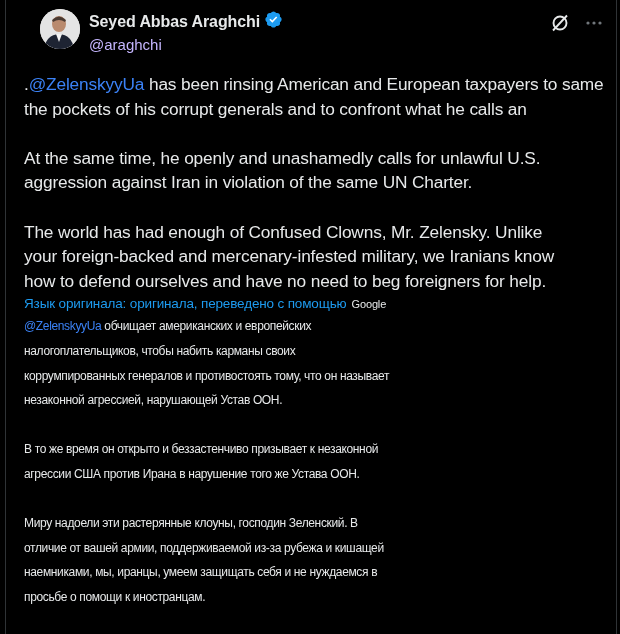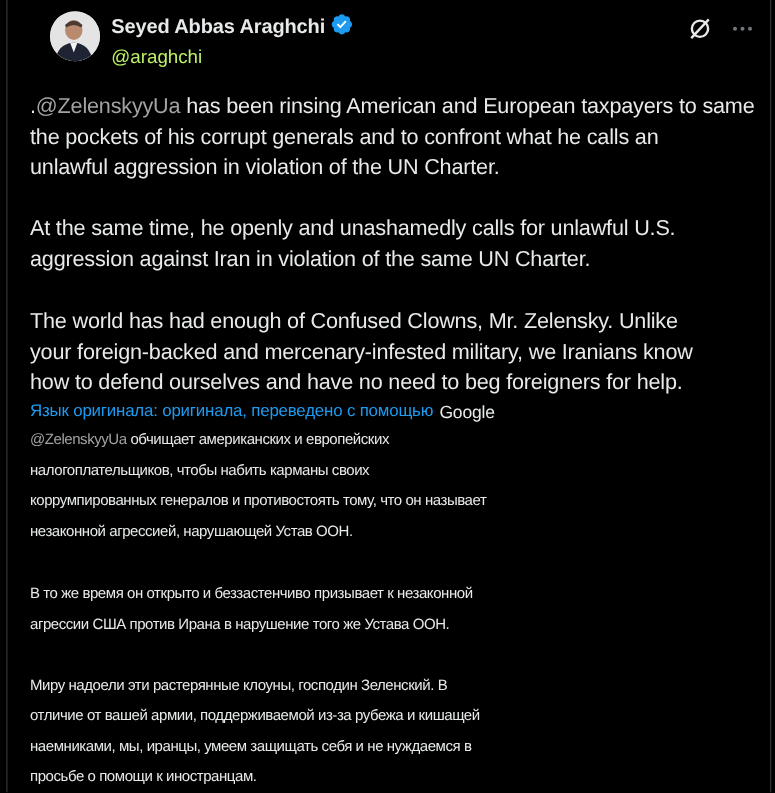--- a/index.html
+++ b/index.html
@@ -3,28 +3,28 @@
 <meta charset="utf-8">
 <style>
   html, body { margin: 0; padding: 0; background: #000; }
   body { width: 620px; height: 634px; overflow: hidden; position: relative; font-family: "Liberation Sans", "DejaVu Sans", sans-serif; color: #e7e9ea; }
   .frame { position: absolute; left: 5px; top: 0; width: 612px; height: 634px; border-left: 1px solid #2f3336; border-right: 1px solid #2f3336; box-sizing: border-box; }
   .header { position: absolute; left: 40px; top: 9px; right: 16px; height: 48px; }
   .avatar { position: absolute; left: 0; top: 0; width: 40px; height: 40px; border-radius: 50%; overflow: hidden; background: #d9d9d9; }
   .name-block { position: absolute; left: 49px; top: 1px; }
   .name-row { display: flex; align-items: center; gap: 4px; }
   .name { font-weight: bold; font-size: 16px; color: #e7e9ea; letter-spacing: -0.1px; }
-  .handle { font-size: 15px; color: #bef264; margin-top: 3px; }
+  .handle { font-size: 15px; color: #c4b5fd; margin-top: 3px; }
   .actions { position: absolute; right: 0; top: 4px; display: flex; align-items: center; gap: 14px; }
   .body-text { position: absolute; left: 24px; top: 72px; width: 580px; font-size: 17.3px; line-height: 24.6px; letter-spacing: -0.15px; color: #e7e9ea; }
   .body-text p { margin: 0; }
   .gap { height: 24.6px; }
-  .mention { color: #a3a3a3; }
+  .mention { color: #3b82f6; }
   .translated-note { font-size: 13.5px; color: #1d9bf0; line-height: 20px; margin-top: 1px; display: flex; align-items: center; gap: 5px; }
-  .google { color: #e7e9ea; font-size: 14px; }
+  .google { color: #e7e9ea; font-size: 11px; }
   .ru { font-family: "Liberation Sans", sans-serif; font-size: 12px; letter-spacing: -0.35px; }
 </style>
 </head>
 <body>
 
 <div class="frame"></div>
 
 <div class="header">
   <div class="avatar">
     <svg width="40" height="40" viewBox="0 0 40 40">
@@ -59,21 +59,21 @@
         <circle cx="4" cy="10" r="1.6" fill="#71767b"></circle>
         <circle cx="10" cy="10" r="1.6" fill="#71767b"></circle>
         <circle cx="16" cy="10" r="1.6" fill="#71767b"></circle>
       </svg>
     </span>
   </div>
 </div>
 
 <div class="body-text">
   <div>
-    <p><span>.</span><span class="mention">@ZelenskyyUa</span><span> has been rinsing American and European taxpayers to same</span><br><span>the pockets of his corrupt generals and to confront what he calls an</span><br><span>unlawful aggression in violation of the UN Charter.</span></p>
+    <p><span>.</span><span class="mention">@ZelenskyyUa</span><span> has been rinsing American and European taxpayers to same</span><br><span>the pockets of his corrupt generals and to confront what he calls an</span><br></p>
     <div class="gap"></div>
     <p><span>At the same time, he openly and unashamedly calls for unlawful U.S.</span><br><span>aggression against Iran in violation of the same UN Charter.</span></p>
     <div class="gap"></div>
     <p><span>The world has had enough of Confused Clowns, Mr. Zelensky. Unlike</span><br><span>your foreign-backed and mercenary-infested military, we Iranians know</span><br><span>how to defend ourselves and have no need to beg foreigners for help.</span></p>
   </div>
 
   <div class="translated-note">
     <span>Язык оригинала: оригинала, переведено с помощью</span>
     <span class="google">Google</span>
   </div>

